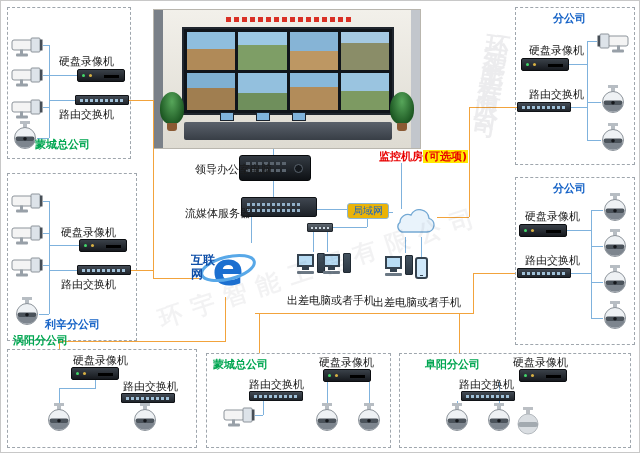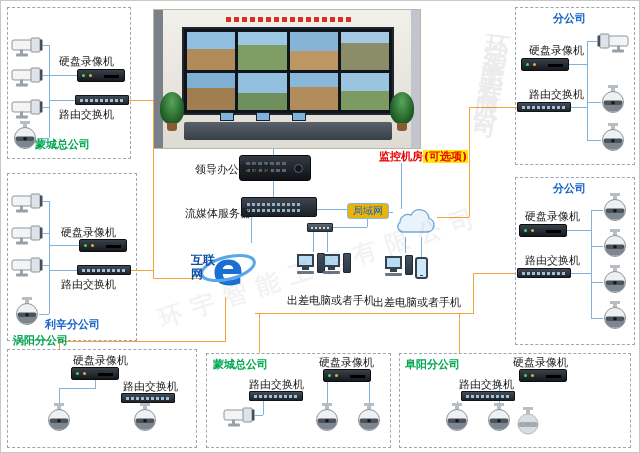--- a/index.html
+++ b/index.html
@@ -125,21 +125,21 @@
   <div class="lbl" style="left:524px;top:254px">路由交换机</div>
 
   <div class="site green" style="left:12px;top:334px">涡阳分公司</div>
   <div class="lbl" style="left:72px;top:354px">硬盘录像机</div>
   <div class="lbl" style="left:122px;top:380px">路由交换机</div>
 
   <div class="site green" style="left:212px;top:358px">蒙城总公司</div>
   <div class="lbl" style="left:318px;top:356px">硬盘录像机</div>
   <div class="lbl" style="left:248px;top:378px">路由交换机</div>
 
-  <div class="site green" style="left:404px;top:358px">阜阳分公司</div>
+  <div class="site green" style="left:424px;top:358px">阜阳分公司</div>
   <div class="lbl" style="left:512px;top:356px">硬盘录像机</div>
   <div class="lbl" style="left:458px;top:378px">路由交换机</div>
 
   <div class="lbl" style="left:194px;top:163px">领导办公室电脑</div>
   <div class="lbl" style="left:184px;top:207px">流媒体服务器</div>
   <div class="inet" style="left:190px;top:252px">互联网</div>
   <div class="pill" style="left:346px;top:202px">局域网</div>
   <div class="lbl" style="left:286px;top:294px">出差电脑或者手机</div>
   <div class="lbl" style="left:372px;top:296px">出差电脑或者手机</div>
 

